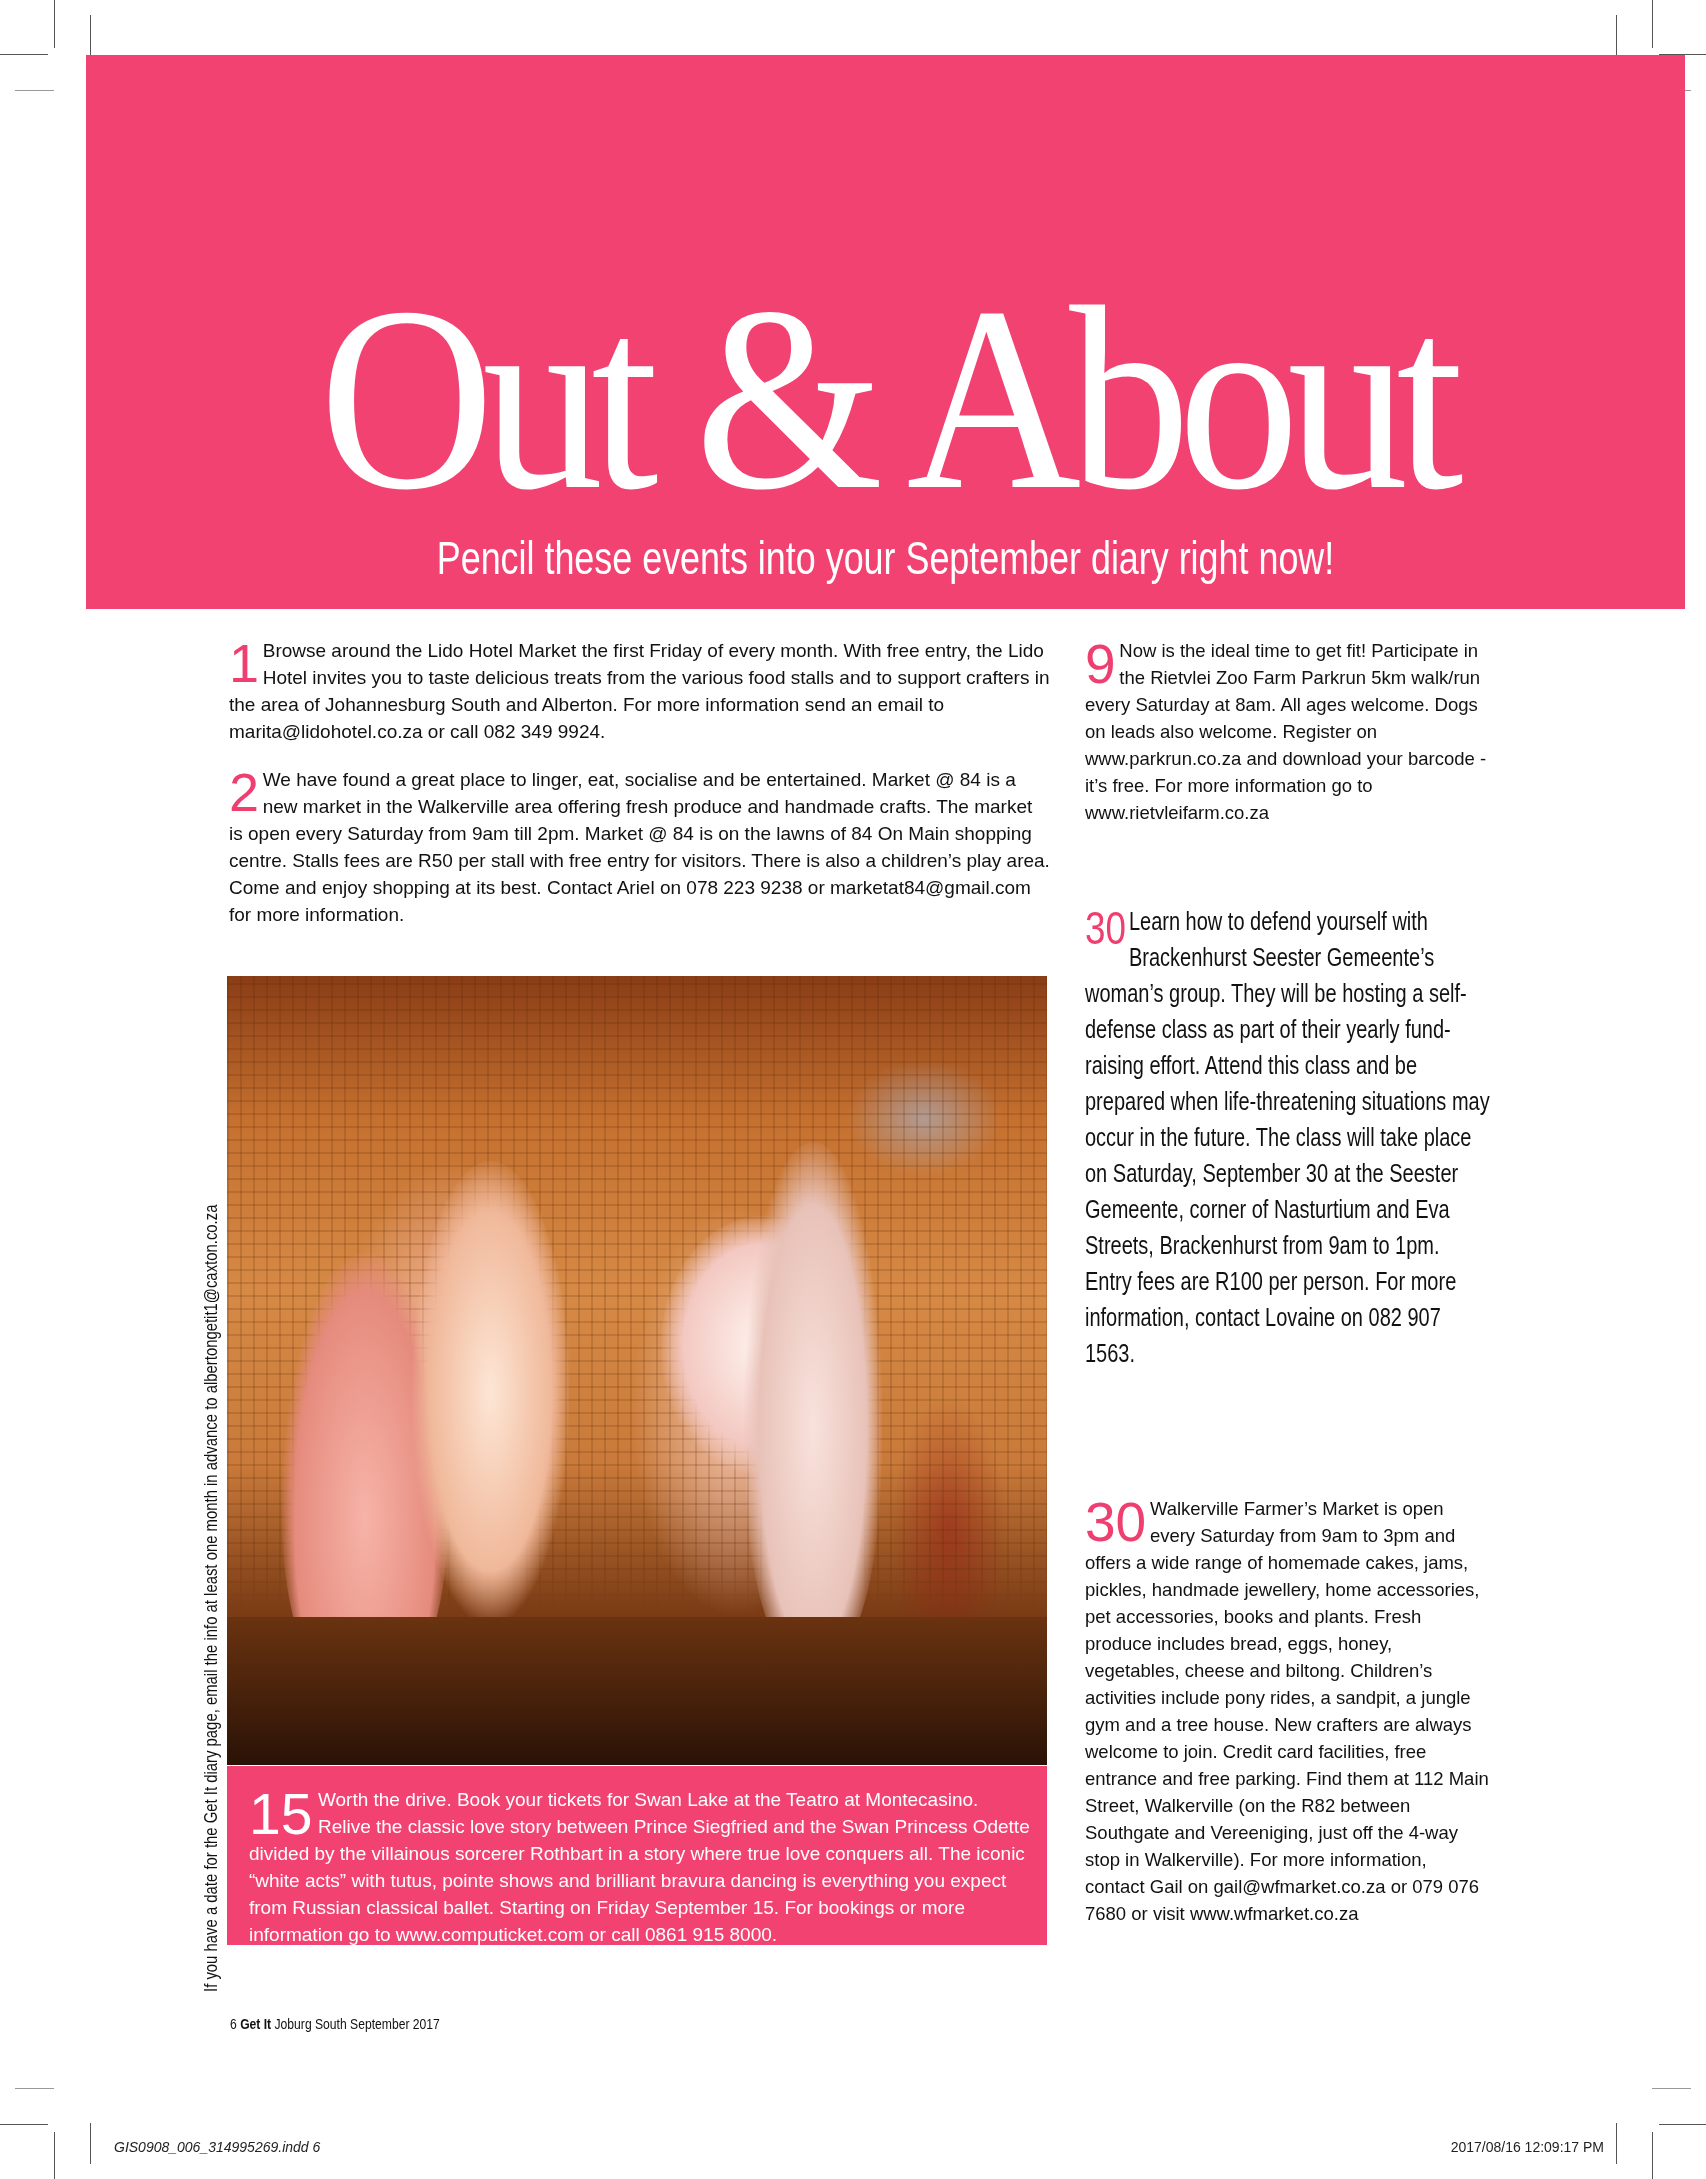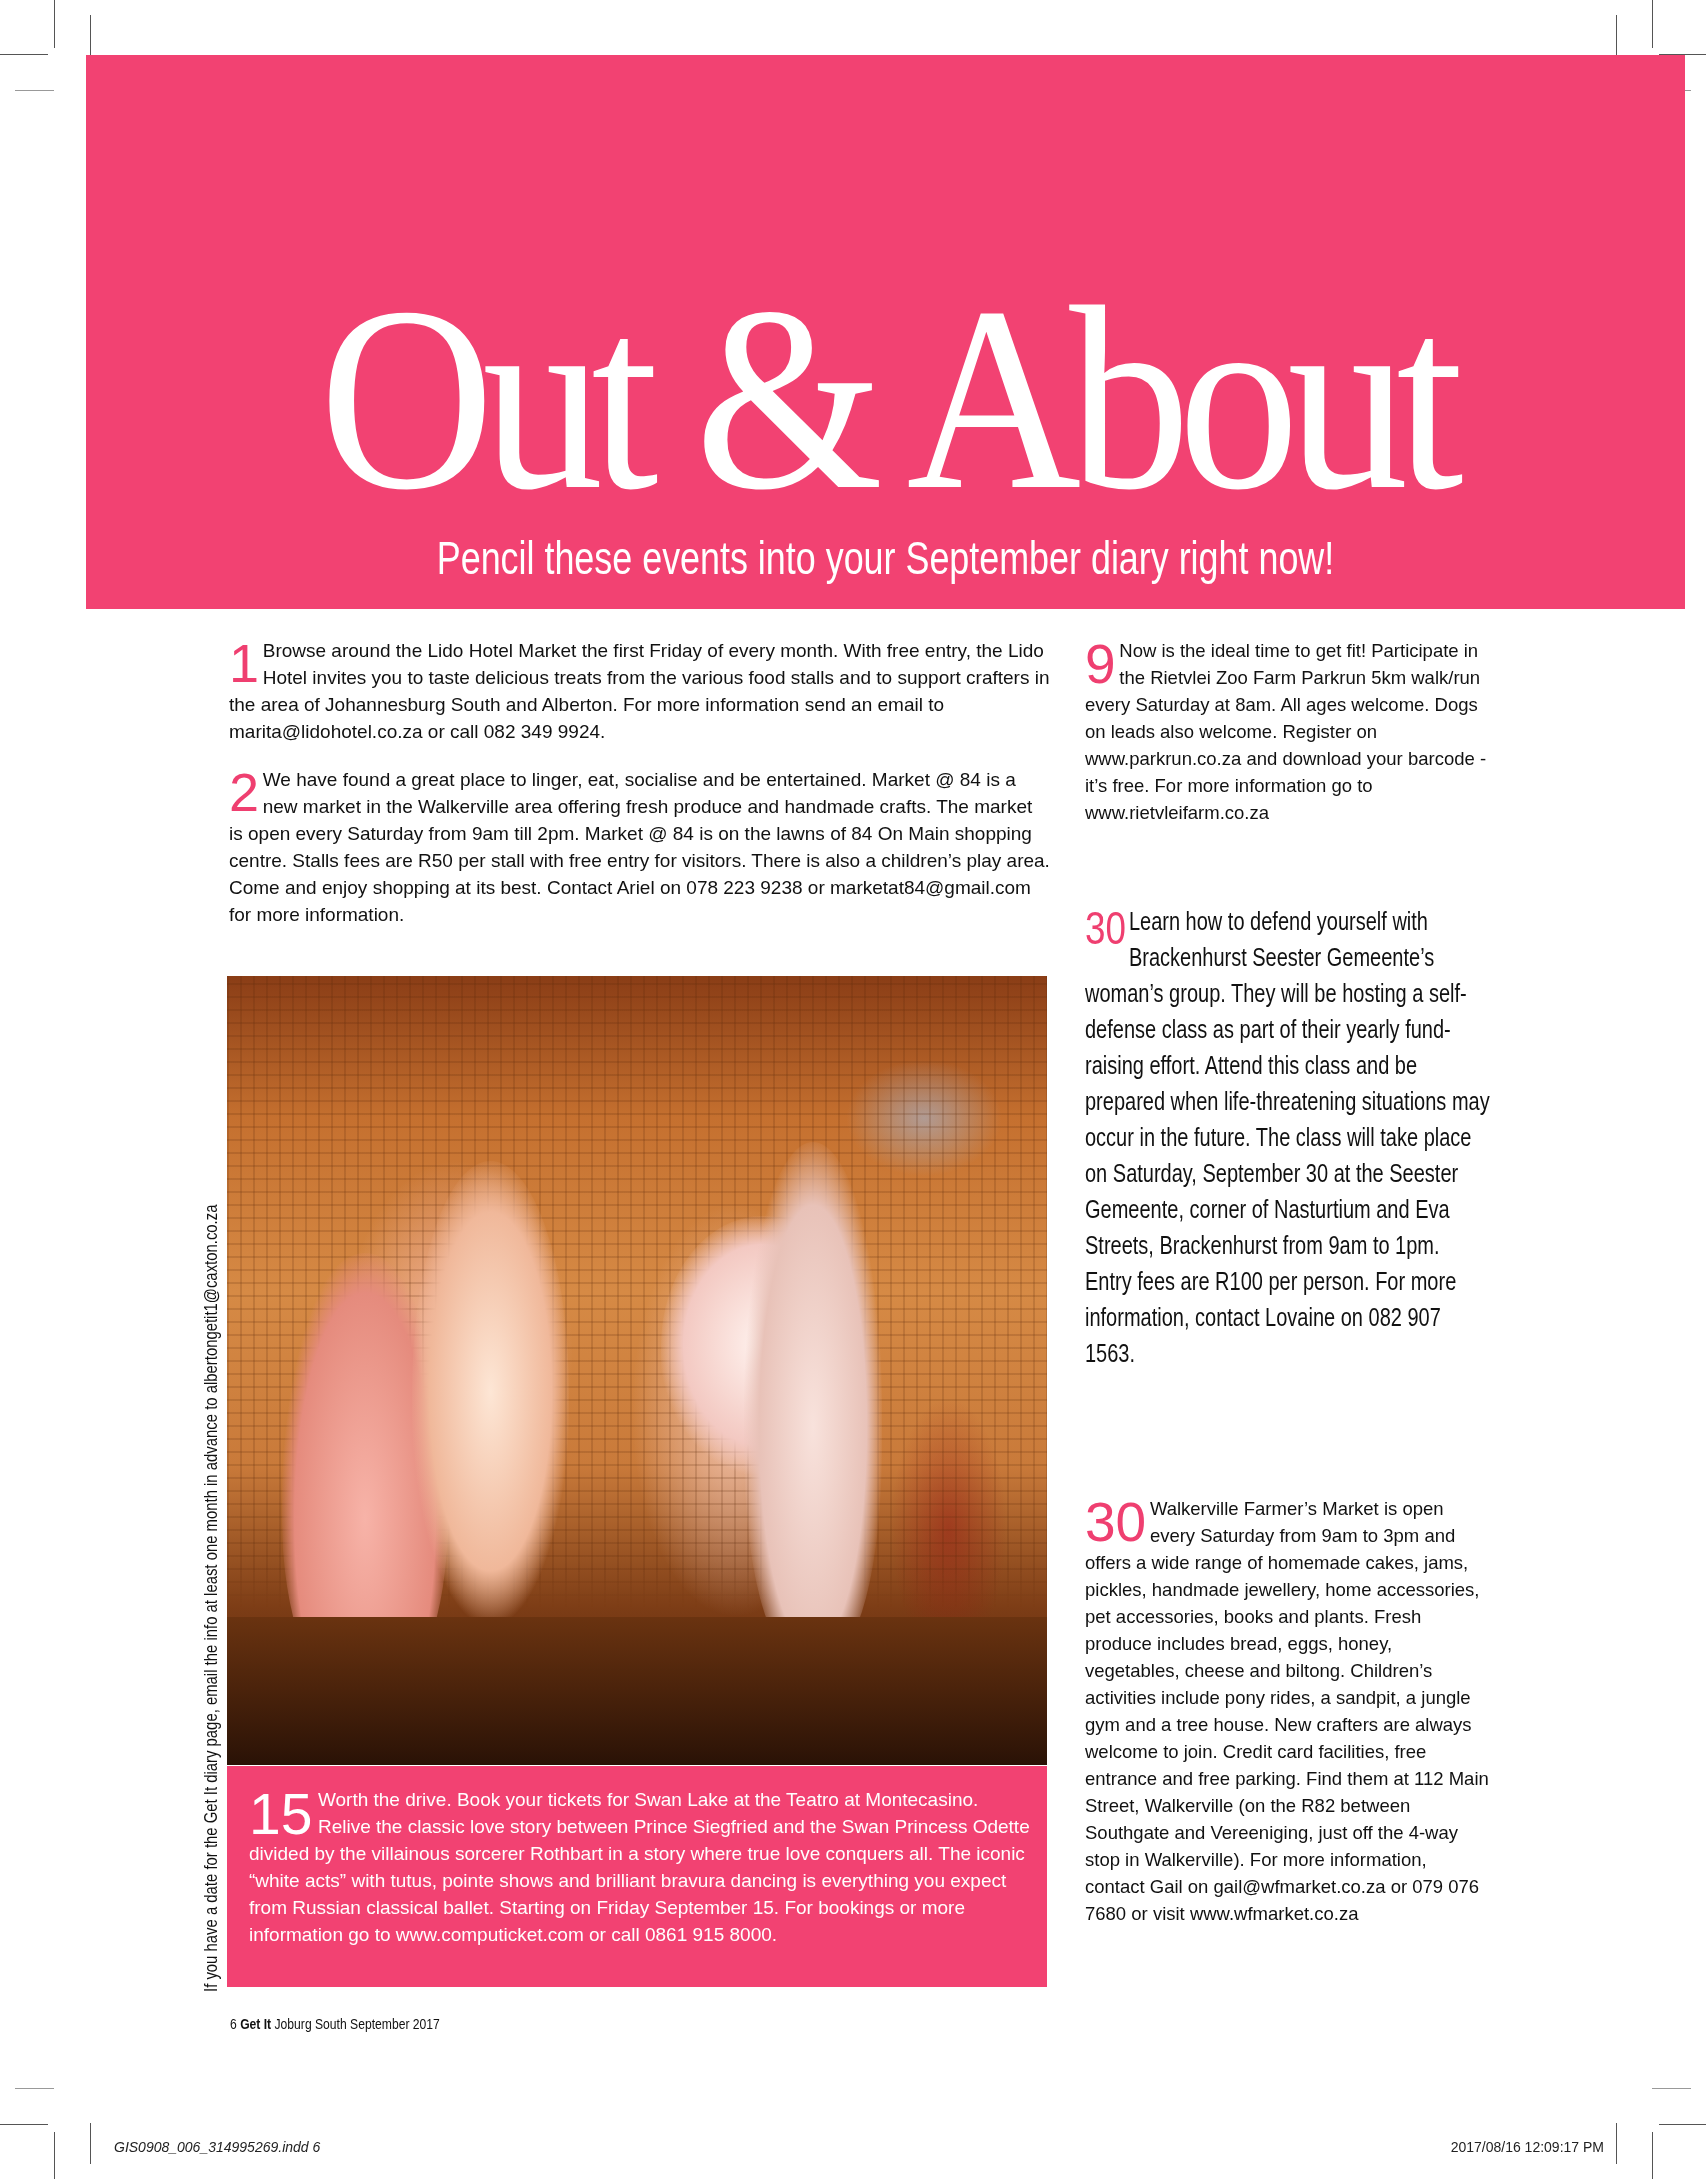--- a/index.html
+++ b/index.html
@@ -39,21 +39,21 @@
                  repeating-linear-gradient(90deg, rgba(90,40,10,0.18) 0 1.8px, transparent 1.8px 13px);
       mask: linear-gradient(180deg, #000 0 75%, transparent 80%); }
   .photo .floor { position:absolute; left:0; right:0; bottom:0; height:148px;
       background:linear-gradient(180deg, #6a3310, #2a1206); }
   .photo .dancer { position:absolute; border-radius:50% 50% 40% 40%; }
   .photo .d1 { left:55px; top:277px; width:166px; height:443px; background:radial-gradient(ellipse at 50% 60%, #f7b3a8, #e58b7d 60%, transparent 72%); }
   .photo .d2 { left:185px; top:185px; width:157px; height:461px; background:radial-gradient(ellipse at 50% 50%, #fde6d5, #f0b89a 55%, transparent 72%); }
   .photo .d3 { left:434px; top:240px; width:203px; height:258px; background:radial-gradient(ellipse at 50% 50%, #fff3ef, #f3c9c2 55%, transparent 72%); }
   .photo .d4 { left:517px; top:166px; width:138px; height:517px; background:radial-gradient(ellipse at 50% 55%, #f8e2dc, #e8c2b8 55%, transparent 72%); }
 
-  .callout { position:absolute; left:227px; top:1766px; width:820px; height:221px; background:#f24272; color:#fff; }
+  .callout { position:absolute; left:227px; top:1766px; width:820px; height:179px; background:#f24272; color:#fff; }
   .callout-text { position:absolute; left:22px; top:20px; width:784px; font-size:19px; line-height:27px; }
   .callout .num { color:#fff; font-size:57px; margin-right:5.5px; margin-top:3.7px; }
 
   .side-note { position:absolute; left:201px; top:1992px; transform-origin:left top; transform:rotate(-90deg);
       width:1043px; font-size:17.5px; white-space:nowrap; color:#111; transform: rotate(-90deg) scaleX(0.85); }
 
   .folio { position:absolute; left:230px; top:2016px; font-size:14.8px; transform:scaleX(0.82); transform-origin:left top; white-space:nowrap; }
   .folio b { font-weight:bold; }
 
   .item-9 { left:1085px; top:637px; width:406px; font-size:18.5px; line-height:27px; }

